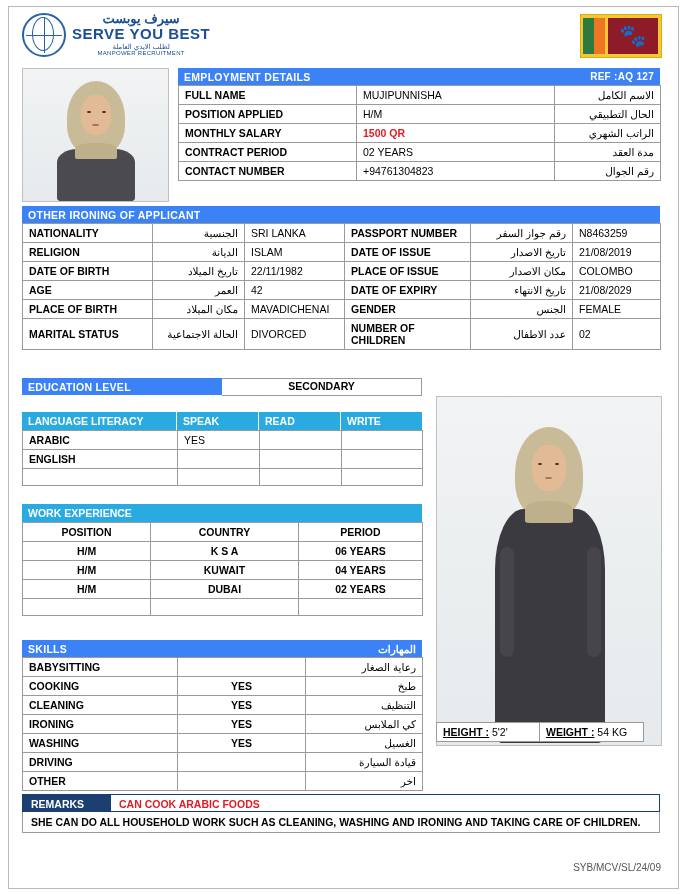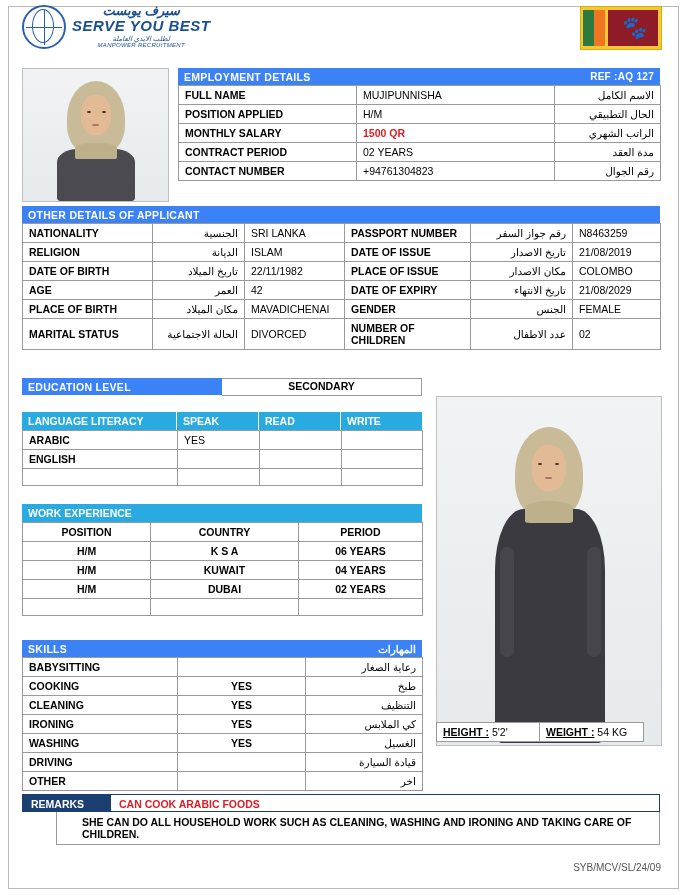--- a/index.html
+++ b/index.html
@@ -28,24 +28,23 @@
     top: 6px;
     width: 671px;
     height: 883px;
     border: 1px solid #b9b9b9;
     box-sizing: border-box;
   }
   
   .header {
     position: absolute;
     left: 22px;
-    top: 4px;
+    top: 12px;
     width: 640px;
     height: 48px;
-    font-style: italic;
   }
   .logo-block {
     position: absolute;
     left: 0;
     top: 0;
     display: flex;
     align-items: center;
   }
   .logo-globe {
     width: 40px;
@@ -397,23 +396,22 @@
     padding: 3px 8px;
     box-sizing: border-box;
     line-height: 12px;
   }
   .remarks-body {
     border: 1px solid #9a9a9a;
     border-top: none;
     box-sizing: border-box;
     font-size: 10.5px;
     font-weight: bold;
-    padding: 4px 25px;
+    padding: 4px 8px;
     background: #fff;
-    margin-left: 34px;
   }
   
   .footer-code {
     position: absolute;
     right: 26px;
     bottom: 22px;
     font-size: 10px;
     color: #555;
   }
 </style>
@@ -493,21 +491,21 @@
         <tr>
           <td class="lbl">CONTACT NUMBER</td>
           <td class="val">+94761304823</td>
           <td class="ar">رقم الجوال</td>
         </tr>
       </tbody>
     </table>
   </div>
 
   <div class="other">
-    <div class="band">OTHER DETAILS OF APPLICANT</div>
+    <div class="band">OTHER IRONING OF APPLICANT</div>
     <table class="t">
       <colgroup>
         <col style="width:130px">
           <col style="width:92px">
           <col style="width:100px">
         <col style="width:126px">
           <col style="width:102px">
           <col style="width:88px">
       </colgroup>
       <tbody>

